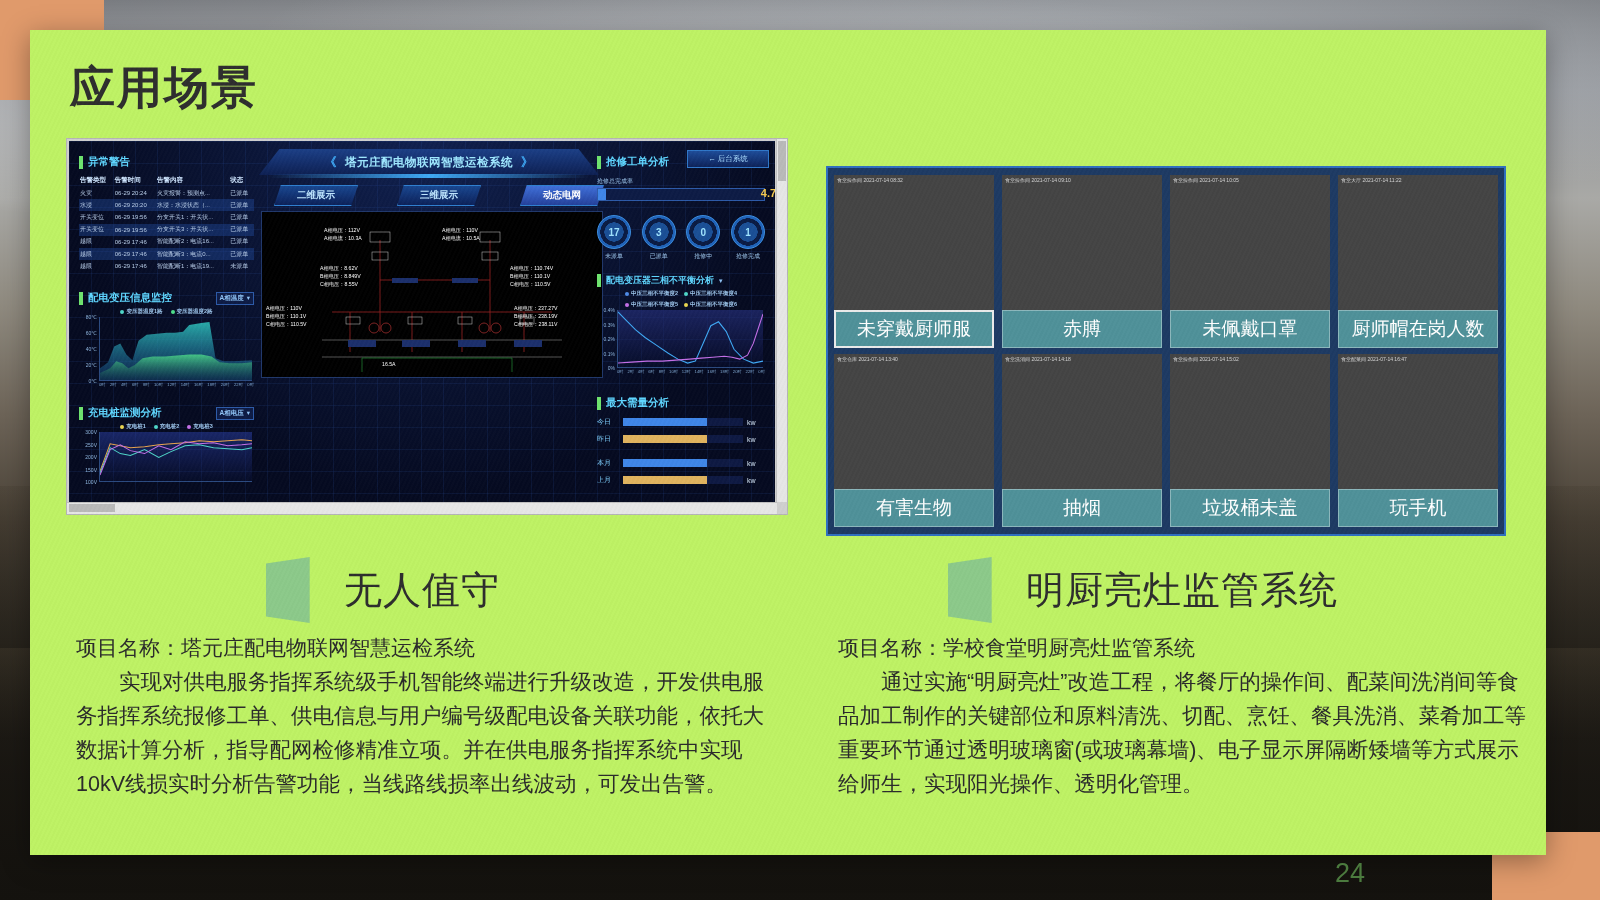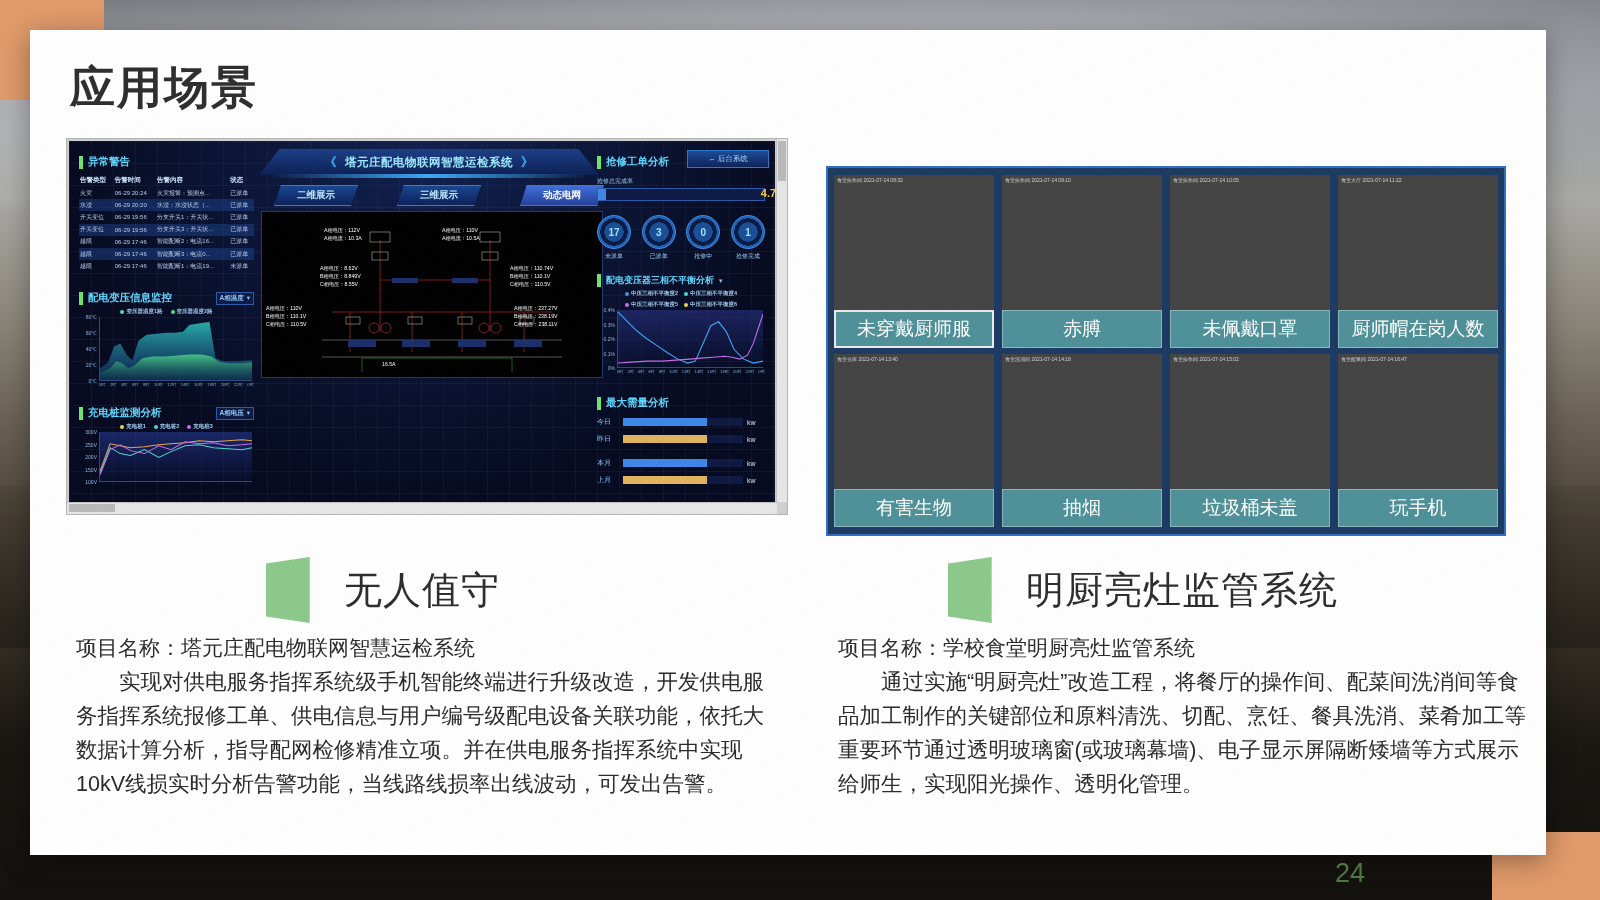--- a/index.html
+++ b/index.html
@@ -20,21 +20,21 @@
     background:linear-gradient(180deg,rgba(60,52,40,.2),rgba(20,18,14,.95));}
   #bg .ridge2{position:absolute;left:0;bottom:18%;width:100%;height:10%;
     background:linear-gradient(180deg,rgba(120,105,80,.35),rgba(120,105,80,0));}
 
   
   .accent-tl{position:absolute;left:0;top:0;width:104px;height:100px;background:var(--accent,#e09a6b);}
   .accent-br{position:absolute;right:0;bottom:0;width:108px;height:68px;background:var(--accent,#e09a6b);}
 
   
   #card{position:absolute;left:30px;top:30px;width:1516px;height:825px;
-    background:#ffffff;box-shadow:0 6px 26px rgba(0,0,0,.35);}
+    background:#bef264;box-shadow:0 6px 26px rgba(0,0,0,.35);}
   #card::after{content:"";position:absolute;inset:0;pointer-events:none;
     background:repeating-linear-gradient(115deg,rgba(0,0,0,.012) 0 2px,rgba(255,255,255,.012) 2px 4px);}
 
   #page-title{position:absolute;left:40px;top:28px;font-size:45px;font-weight:bold;color:#2e2e2e;letter-spacing:2px;}
 
   
   #dash{position:absolute;left:36px;top:108px;width:720px;height:375px;background:#cfcfcf;border:1px solid #b5b5b5;}
   #dash-inner{position:absolute;left:2px;top:2px;right:12px;bottom:12px;background:#060a22;overflow:hidden;
     background-image:
       linear-gradient(rgba(40,80,160,.16) 1px,transparent 1px),

